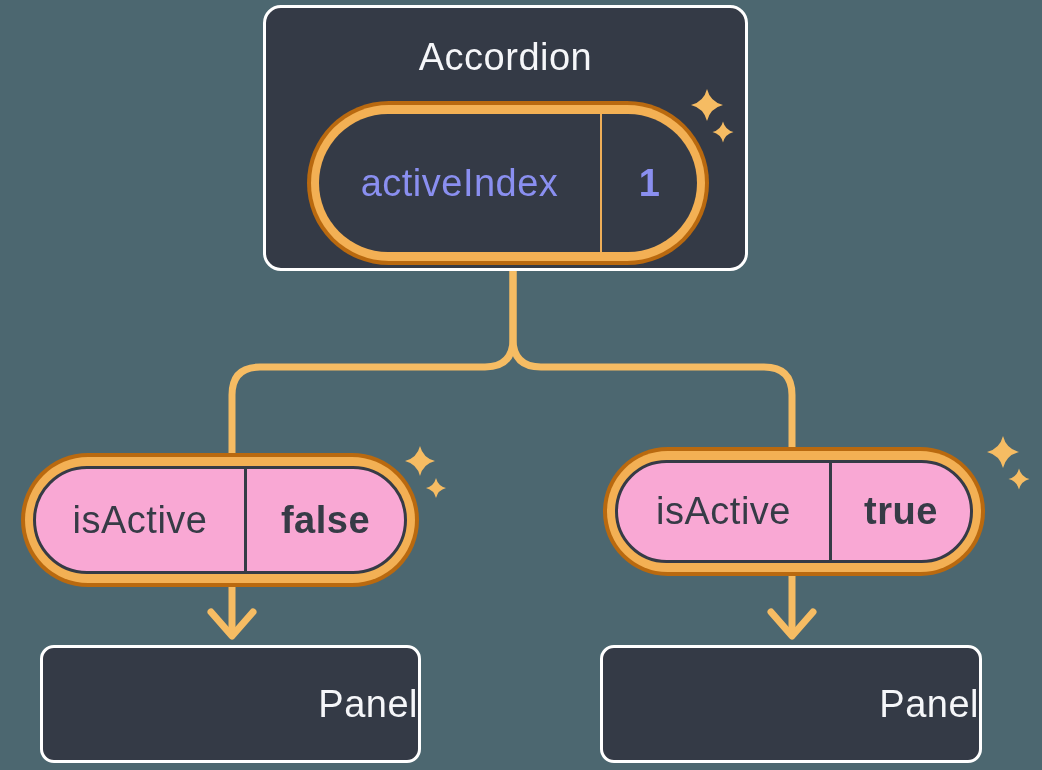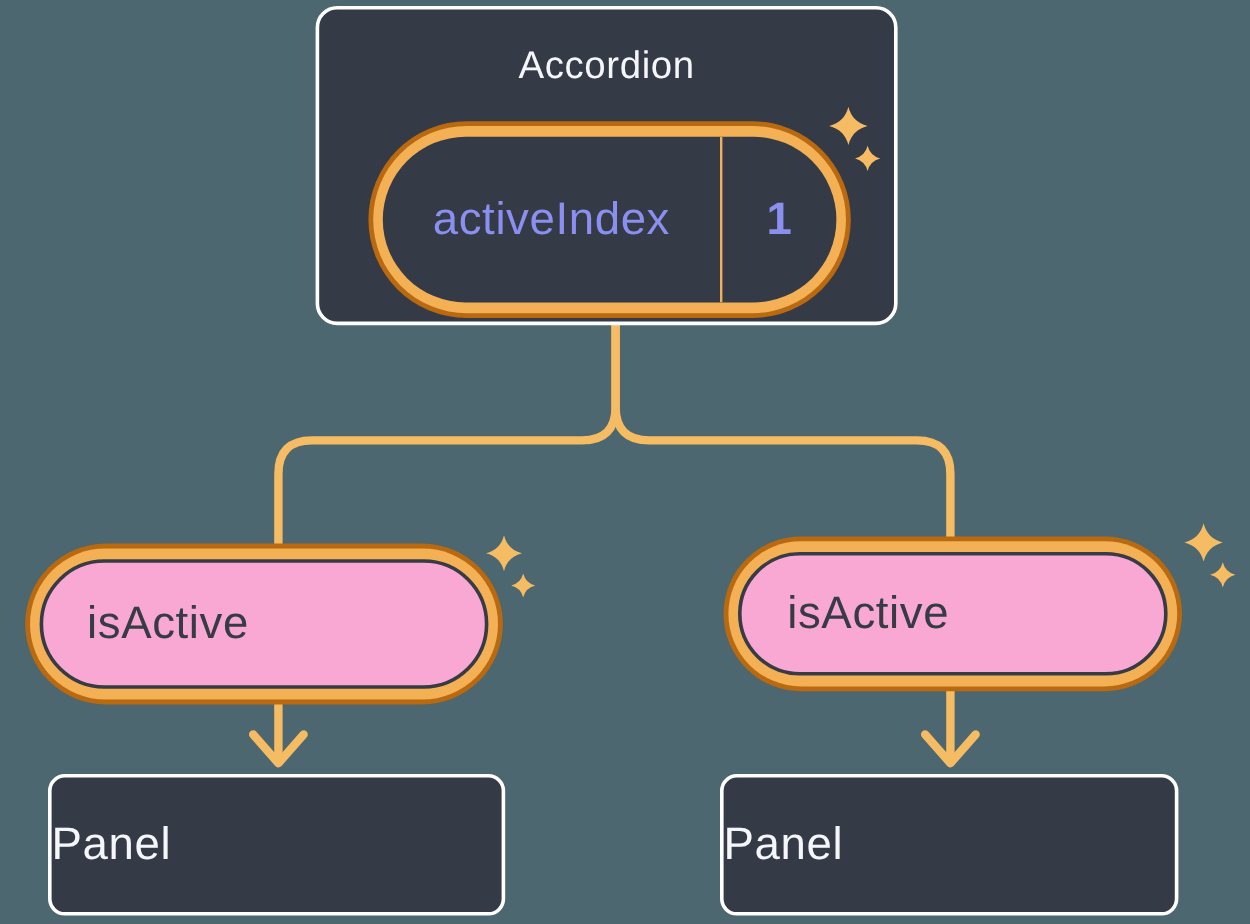--- a/index.html
+++ b/index.html
@@ -22,26 +22,26 @@
     color:#F5F6F9;
     z-index:2;
   }
   .accordion-node {
     left:263px; top:5px; width:485px; height:266px;
     border-radius:18px;
     text-align:center;
   }
   .node-title {
     margin-top:28px;
-    font-size:32px; font-weight:500; letter-spacing:.5px;
+    font-size:38px; font-weight:500; letter-spacing:.5px;
     color:#F5F6F9;
   }
   .panel-node {
     border-radius:14px;
-    display:flex; align-items:center; justify-content:flex-start;
+    display:flex; align-items:center; justify-content:flex-end;
     font-size:38px; font-weight:500; letter-spacing:.5px;
   }
   .panel-left  { left:40px;  top:645px; width:381px; height:118px; }
   .panel-right { left:600px; top:645px; width:382px; height:118px; }
 
   .pill-outer {
     position:absolute;
     background:#F3B054;
     border-radius:999px;
     box-shadow:0 0 0 4px #B9690F;
@@ -109,26 +109,28 @@
   <div class="pill-outer state-pill">
     <div class="pill-inner">
       <div class="pill-cell pill-label">activeIndex</div>
       <div class="pill-cell pill-value">1</div>
     </div>
   </div>
 
   <div class="pill-outer prop-pill prop-pill-left">
     <div class="pill-inner">
       <div class="pill-cell pill-label">isActive</div>
+      <div class="pill-cell pill-value">false</div>
     </div>
   </div>
 
   <div class="pill-outer prop-pill prop-pill-right">
     <div class="pill-inner">
       <div class="pill-cell pill-label">isActive</div>
+      <div class="pill-cell pill-value">true</div>
     </div>
   </div>
 
   <div class="node panel-node panel-left">
     <span>Panel</span>
   </div>
   <div class="node panel-node panel-right">
     <span>Panel</span>
   </div>
 

